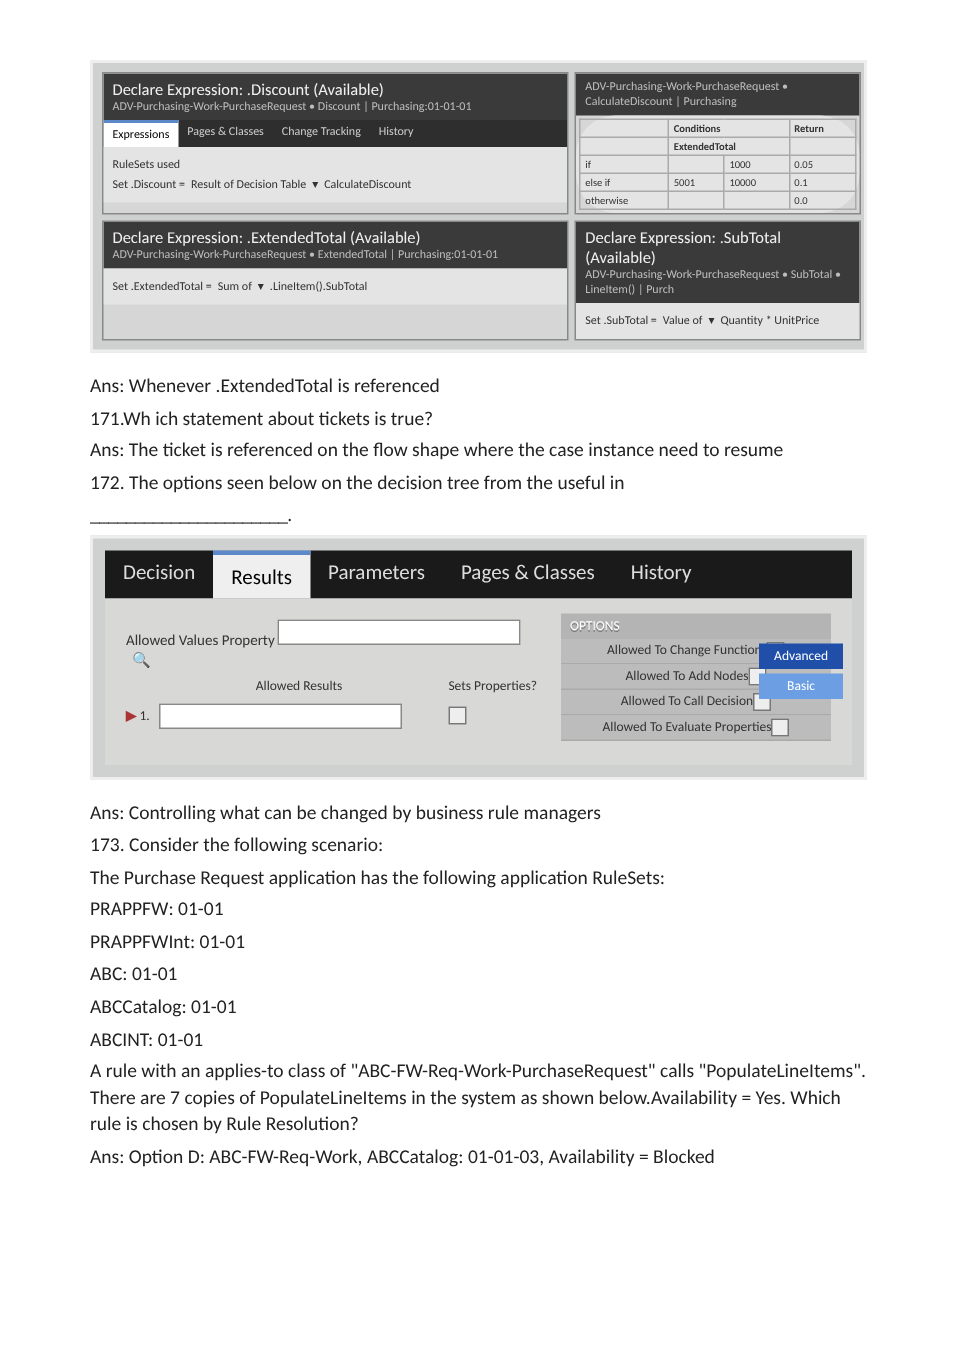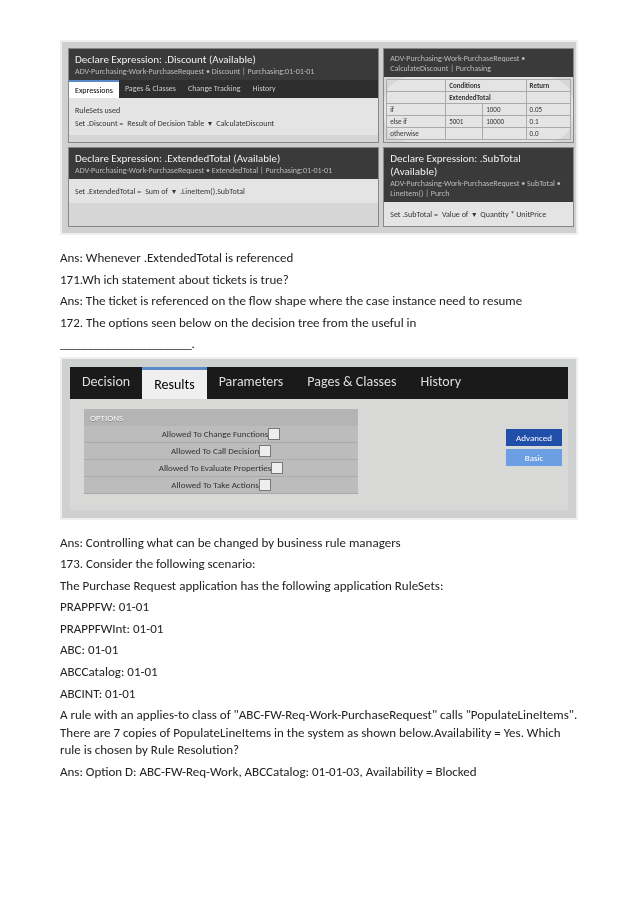--- a/index.html
+++ b/index.html
@@ -288,36 +288,51 @@
 
 <div class="screenshot-block shot2">
   <div class="tabs2">
     <div class="tab">Decision</div>
     <div class="tab active">Results</div>
     <div class="tab">Parameters</div>
     <div class="tab">Pages &amp; Classes</div>
     <div class="tab">History</div>
   </div>
   <div class="form-area">
+    <div class="form-left">
+      <div class="label">
+        <span>Allowed Values Property</span>
+        <span class="form-input"></span>
+        <span class="mag">🔍</span>
+      </div>
+      <div class="sub-grid">
+        <span></span>
+        <span style="text-align:center;">Allowed Results</span>
+        <span>Sets Properties?</span>
+        <span><span class="arrow">▶</span> <span>1.</span></span>
+        <span class="form-input"></span>
+        <span class="cb"></span>
+      </div>
+    </div>
     <div class="options-box">
       <div class="options-header">OPTIONS</div>
       <div class="option-row">
           <span>Allowed To Change Functions</span>
           <span class="cb"></span>
         </div>
       <div class="option-row">
+          <span>Allowed To Add Nodes</span>
+          <span class="cb"></span>
+        </div>
+      <div class="option-row">
           <span>Allowed To Call Decision</span>
           <span class="cb"></span>
         </div>
       <div class="option-row">
           <span>Allowed To Evaluate Properties</span>
-          <span class="cb"></span>
-        </div>
-      <div class="option-row">
-          <span>Allowed To Take Actions</span>
           <span class="cb"></span>
         </div>
     </div>
   </div>
   <div class="side-btns">
     <div class="side-btn adv">Advanced</div>
     <div class="side-btn bas">Basic</div>
   </div>
 </div>
 

